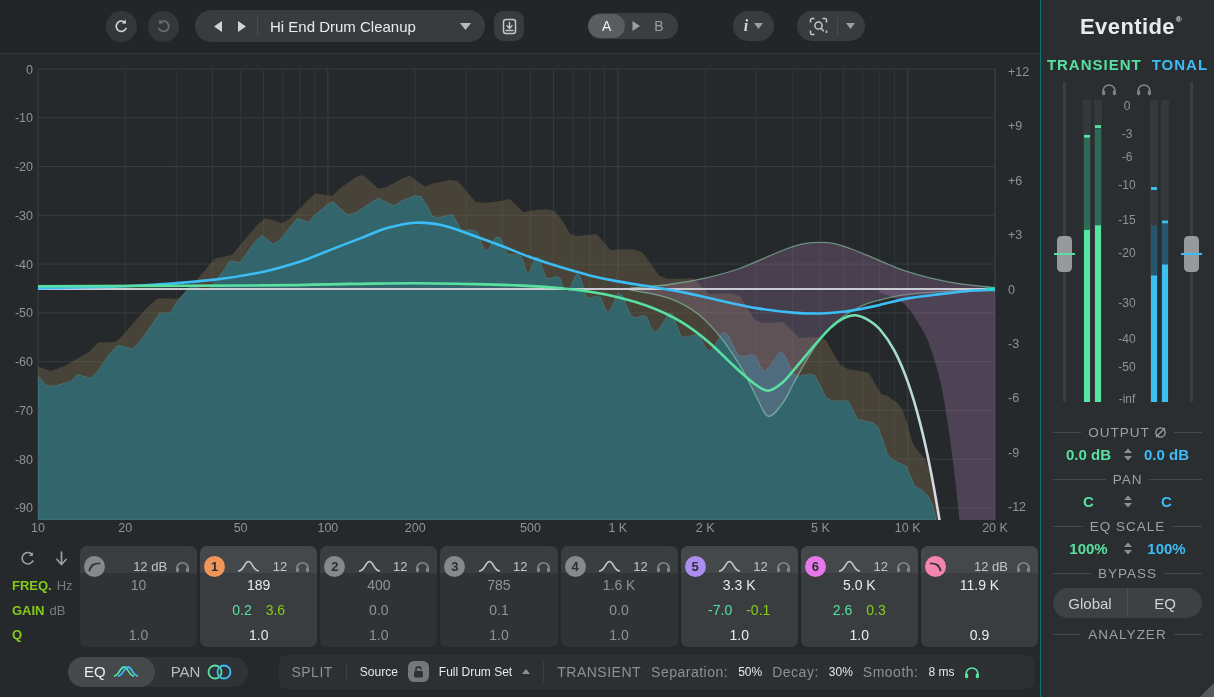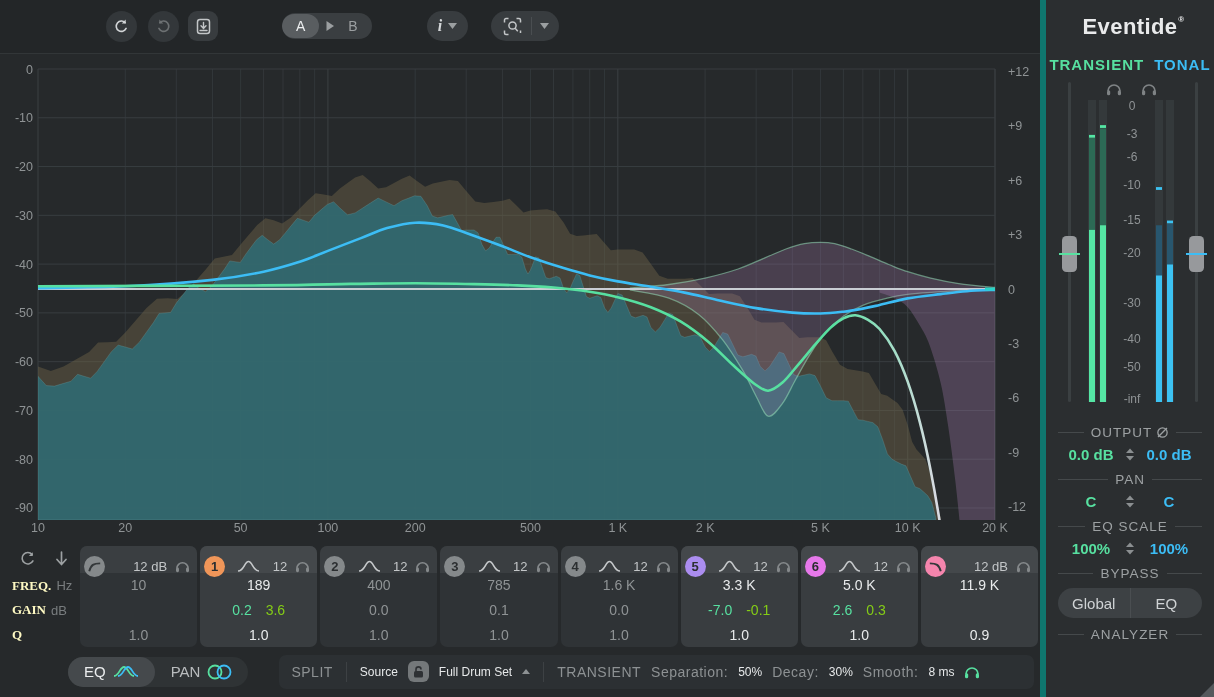--- a/index.html
+++ b/index.html
@@ -34,21 +34,21 @@
 
   
   .graph { height:490px; position:relative; background:#26292b; }
   .graph svg { display:block; }
 
   
   .bandtable { height:103px; display:flex; padding:2px 2px 0 0; background:#26292b; }
   .rowlabels { width:80px; flex:none; display:flex; flex-direction:column; font-size:13px; }
   .rl-icons { height:28px; display:flex; align-items:center; gap:20px; padding-left:20px; }
   .rl-row { height:25px; display:flex; align-items:center; padding-left:12px; gap:5px; }
-  .rl-main { color:#fef9c3; font-weight:bold; font-size:13px;font-family:Liberation Serif, serif; }
+  .rl-main { color:#84cc16; font-weight:bold; font-size:13px; }
   .rl-unit { color:#797d7f; font-size:13px; }
   .bands { flex:1; display:flex; gap:3px; }
   .band-col { flex:1; background:#2f3336; border-radius:7px; display:flex; flex-direction:column; cursor:pointer; }
   .band-col.active { background:#393d40; }
   .band-head { height:27px; background:#3a3e41; border-radius:7px 7px 0 0; display:flex; align-items:center; padding:14px 7px 0 4px; gap:4px; }
   .band-col.active .band-head { background:#44484b; }
   .band-circle { width:21px; height:21px; border-radius:50%; display:flex; align-items:center; justify-content:center; font-size:13px; font-weight:bold; color:#2c2f31; flex:none; }
   .band-type { flex:1; display:flex; justify-content:center; }
   .band-slope { color:#c3c6c8; font-size:13px; margin-right:4px; white-space:nowrap; }
   .band-cell { height:25px; display:flex; align-items:center; justify-content:center; font-size:14px; color:#8f9395; gap:14px; }
@@ -61,21 +61,21 @@
   .eqpan { margin-left:68px; height:30px; background:#2f3335; border-radius:16px; display:flex; align-items:center; }
   .eqpan .seg { display:flex; align-items:center; gap:7px; padding:0 16px; height:30px; border-radius:16px; color:#b9bcbe; font-size:15px; cursor:pointer; }
   .eqpan .seg.on { background:#45494c; color:#eceeef; }
   .splitstrip { margin-left:31px; margin-right:6px; flex:1; height:34px; background:#2c3033; border-radius:7px; display:flex; align-items:center; padding:0 12px; gap:10px; }
   .dim-label { color:#8d9193; font-size:14px; letter-spacing:0.5px; }
   .val { color:#e6e8e9; font-size:12px; }
   .strip-div { width:1px; height:20px; background:#3d4144; margin:0 3px; }
   .lock-chip { width:21px; height:21px; border-radius:6px; background:#74787a; display:flex; align-items:center; justify-content:center; cursor:pointer; }
 
   
-  .sidebar { width:174px; background:#2b2e30; border-left:6px solid #0f766e; display:flex; flex-direction:column; position:relative; }
+  .sidebar { width:174px; background:#2b2e30; border-left:1px solid #0f766e; display:flex; flex-direction:column; position:relative; }
   .brand { height:54px; display:flex; align-items:center; justify-content:center; }
   .brand-text { color:#e9eaeb; font-size:22px; font-weight:bold; letter-spacing:0.4px; position:relative; }
   .brand-text sup { font-size:8px; position:absolute; top:1px; right:-7px; }
   .tt-row { display:flex; justify-content:center; gap:10px; margin-top:2px; }
   .tt-row span { font-size:15px; font-weight:bold; letter-spacing:1px; }
   .tt-trans { color:#57e0a0; } .tt-tonal { color:#3cbdf5; }
   .meterwrap { height:340px; margin-top:3px; }
   .side-sec { padding:0 12px; }
   .sec-head { display:flex; align-items:center; gap:7px; margin-top:9px; }
   .sec-head .line { flex:1; height:1px; background:#45494b; }
@@ -104,20 +104,39 @@
         <button class="round-btn">
           <svg viewBox="0 0 20 20">
               <path d="M15.4 12.3a6.1 6.1 0 1 1-1.1-6.9" fill="none" stroke="#d2d5d7" stroke-width="1.9" stroke-linecap="round"></path>
               <path d="M14.9 1.8v4.6h-4.6z" fill="#d2d5d7"></path>
             </svg>
         </button>
         <button class="round-btn">
           <svg viewBox="0 0 20 20" style="transform:scaleX(-1)">
               <path d="M15.4 12.3a6.1 6.1 0 1 1-1.1-6.9" fill="none" stroke="#6d7173" stroke-width="1.9" stroke-linecap="round"></path>
               <path d="M14.9 1.8v4.6h-4.6z" fill="#6d7173"></path>
+            </svg>
+        </button>
+      </div>
+      <div class="preset-pill">
+        <button class="nav-arrow">
+          <svg width="9" height="11" viewBox="0 0 9 11">
+              <path d="M8 0 L0 5.5 L8 11 Z" fill="#d2d5d7"></path>
+            </svg>
+        </button>
+        <button class="nav-arrow">
+          <svg width="9" height="11" viewBox="0 0 9 11">
+              <path d="M1 0 L9 5.5 L1 11 Z" fill="#d2d5d7"></path>
+            </svg>
+        </button>
+        <div class="preset-divider"></div>
+        <span class="preset-name">Hi End Drum Cleanup</span>
+        <button class="caret-btn">
+          <svg width="11" height="7" viewBox="0 0 11 7">
+              <path d="M0 0 L11 0 L5.5 7 Z" fill="#b8bcbe"></path>
             </svg>
         </button>
       </div>
       <button class="save-btn">
         <svg width="17" height="17" viewBox="0 0 17 17">
           <rect x="2.5" y="1.5" width="12" height="14" rx="2.5" fill="none" stroke="#c3c6c8" stroke-width="1.5"></rect>
           <path d="M8.5 4.5 V10 M6 7.8 L8.5 10.4 L11 7.8 M5 12.5 H12" stroke="#c3c6c8" stroke-width="1.4" fill="none" stroke-linecap="round"></path>
         </svg>
       </button>
       <div class="ab-pill">

